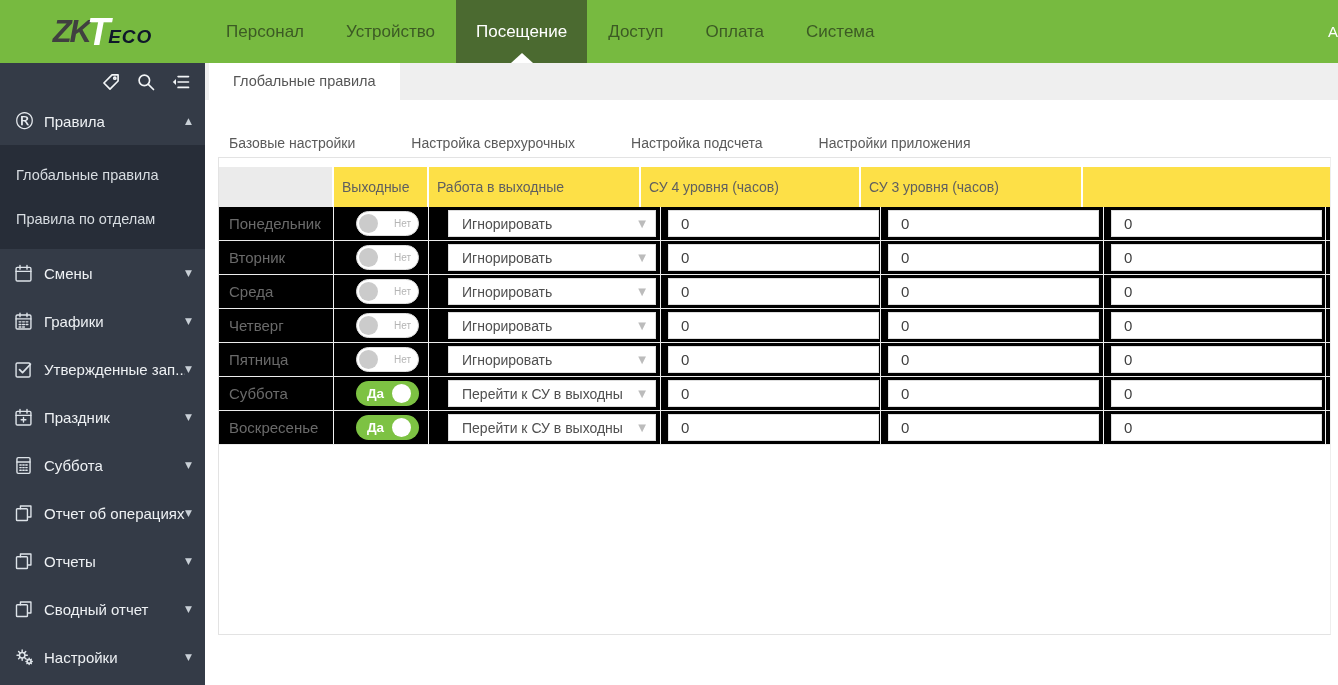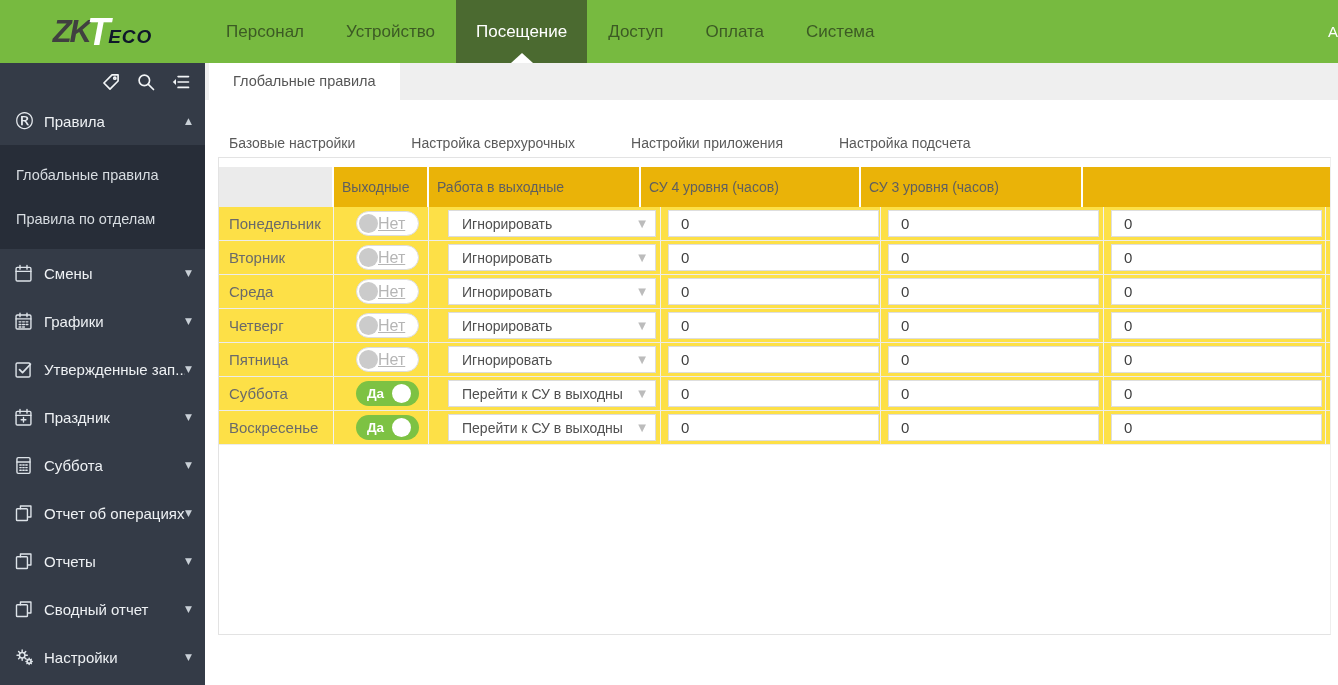--- a/index.html
+++ b/index.html
@@ -48,32 +48,32 @@
   .white-gap { height:26px; background:#ffffff; }
   .subtabs { display:flex; height:32px; padding-left:9px; position:relative; z-index:2; margin-bottom:-1px; align-items:stretch; }
   .subtab { padding:8px 14px 0 14px; margin-right:26px; font-size:14px; color:#5a5a5a; cursor:pointer; white-space:nowrap;
     border:1px solid transparent; border-bottom:none; }
   .subtab.active { background:#ffffff; border-color:#dddddd; }
 
   .panel { margin-left:13px; width:1113px; height:478px; background:#ffffff;
     border:1px solid #e3e3e3; border-right-color:#eeeeee; overflow:hidden; position:relative; }
 
   .rules-table { margin-top:9px; }
-  .thead { display:flex; height:40px; background:#eab308; }
+  .thead { display:flex; height:40px; background:#fde047; }
   .th { font-size:14px; color:#5f5f5f; display:flex; align-items:center; padding-left:8px; border-right:2px solid #ffffff; overflow:hidden; white-space:nowrap; }
   .th.first { background:#ebebeb; }
-  .trow { display:flex; height:34px; border-bottom:1px solid #ececec; background:#fde047; }
+  .trow { display:flex; height:34px; border-bottom:1px solid #ececec; background:#000000; }
   .td { display:flex; align-items:center; border-right:1px solid #f1f1f1; overflow:hidden; }
   .td.day { font-size:15px; color:#6a6a6a; padding-left:10px; }
 
   .toggle { width:63px; height:25px; border-radius:13px; display:flex; align-items:center; margin-left:22px; cursor:pointer; flex-shrink:0; }
   .toggle.off { background:#ffffff; border:1px solid #dcdcdc; }
   .toggle .knob { width:19px; height:19px; border-radius:50%; flex-shrink:0; }
   .toggle.off .knob { background:#cbcbcb; margin-left:2px; }
-  .toggle.off .t-label { color:#b5b5b5; font-size:16px; margin-left:0;text-decoration:underline; }
+  .toggle.off .t-label { color:#b5b5b5; font-size:10px; margin-left:16px; }
   .toggle.on { background:#7dc243; }
   .toggle.on .t-label { color:#ffffff; font-size:13.5px; font-weight:bold; margin-left:11px; }
   .toggle.on .knob { background:#ffffff; margin-left:8px; }
 
   .dd { height:27px; width:208px; margin-left:19px; border:1px solid #dcdcdc; background:#ffffff; display:flex; align-items:center; cursor:pointer; flex-shrink:0; }
   .dd-text { flex:1; font-size:14px; color:#4f4f4f; padding-left:13px; white-space:nowrap; overflow:hidden; }
   .dd-arrow { color:#bcbcbc; font-size:10px; padding:0 9px; font-family:"DejaVu Sans", sans-serif; }
 
   .num { height:27px; width:211px; margin-left:7px; border:1px solid #dedede; background:#ffffff;
     font-size:15px; color:#3f3f3f; padding-left:12px; font-family:"Liberation Sans", sans-serif; outline:none; }
@@ -255,22 +255,22 @@
   </aside>
 
   <main class="main">
     <div class="tabbar">
       <div class="page-tab">Глобальные правила</div>
     </div>
     <div class="white-gap"></div>
     <div class="subtabs">
         <div class="subtab">Базовые настройки</div>
         <div class="subtab">Настройка сверхурочных</div>
+        <div class="subtab">Настройка подсчета</div>
         <div class="subtab">Настройки приложения</div>
-        <div class="subtab">Настройка подсчета</div>
       </div>
     <div class="panel">
       <div class="rules-table">
           <div class="thead">
             <div class="th first" style="width: 115px;"></div>
             <div class="th" style="width: 95px;">Выходные</div>
             <div class="th" style="width: 212px;">Работа в выходные</div>
             <div class="th" style="width: 220px;">СУ 4 уровня (часов)</div>
             <div class="th" style="width: 222px;">СУ 3 уровня (часов)</div>
           </div>

